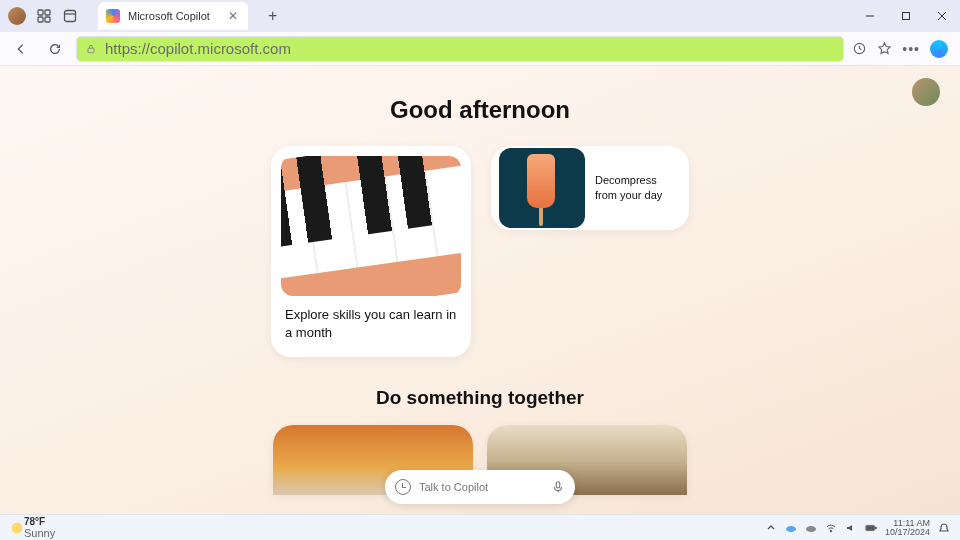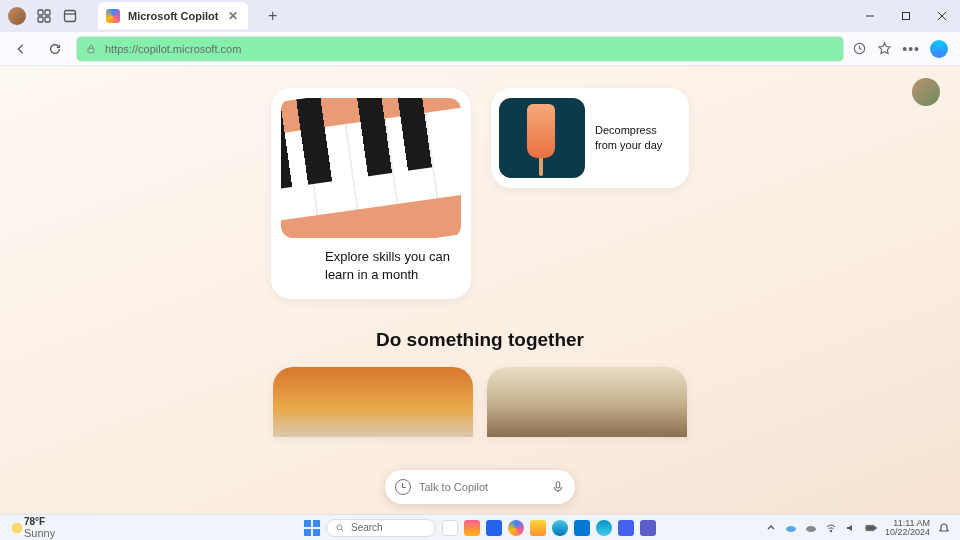--- a/index.html
+++ b/index.html
@@ -2,51 +2,51 @@
 <html><head>
 <meta charset="utf-8">
 <style>
   * { box-sizing: border-box; margin: 0; padding: 0; font-family: "Segoe UI", Arial, sans-serif; }
   html, body { width: 960px; height: 540px; overflow: hidden; background:#f3f3f3; }
   
   .titlebar { height:32px; background:#e7eaf6; display:flex; align-items:center; }
   .tb-left { display:flex; align-items:center; gap:10px; padding-left:8px;}
   .tb-avatar { width:18px; height:18px; border-radius:50%; background: linear-gradient(135deg,#c28b5a,#8d5b3a); }
   .tb-icon { width:16px; height:16px; display:flex; align-items:center; justify-content:center; color:#555; }
-  .tab { margin-left:10px; display:flex; align-items:center; background:#fff; height:28px; border-radius:6px 6px 0 0; padding:0 10px 0 8px; gap:8px; min-width:150px; box-shadow: 0 -1px 0 rgba(0,0,0,.04) inset; font-weight: bold;}
+  .tab { margin-left:10px; display:flex; align-items:center; background:#fff; height:28px; border-radius:6px 6px 0 0; padding:0 10px 0 8px; gap:8px; min-width:150px; box-shadow: 0 -1px 0 rgba(0,0,0,.04) inset;}
   .tab-fav { width:14px; height:14px; border-radius:3px; background:conic-gradient(#3a86ff,#ff5d8f,#ffbe0b,#3a86ff); }
   .tab-title { font-size:11px; color:#333; flex:1; }
   .tab-x { font-size:12px; color:#777; }
   .tab-plus { margin-left:10px; font-size:16px; color:#555; }
   .tb-spacer { flex:1; }
   .win-btns { display:flex; }
   .win-btn { width:36px; height:32px; display:flex; align-items:center; justify-content:center; color:#333; font-size:10px;}
   .win-btn svg { width:10px; height:10px; }
   
   .urlbar { height:34px; background:#fbfbff; display:flex; align-items:center; padding:0 8px; gap:8px; border-bottom:1px solid #e6e6ee;}
   .nav-icon { width:26px; height:26px; display:flex; align-items:center; justify-content:center; color:#555; border-radius:4px;}
-  .urlfield { flex:1; height:26px; background:#86efac; border:1px solid #e3e3ea; border-radius:5px; display:flex; align-items:center; padding:0 8px; gap:8px; font-size:11px; color:#6b6b6b;}
+  .urlfield { flex:1; height:26px; background:#bef264; border:1px solid #e3e3ea; border-radius:5px; display:flex; align-items:center; padding:0 8px; gap:8px; font-size:15px; color:#6b6b6b;}
   .right-icons { display:flex; gap:10px; align-items:center; padding-right:4px;}
   .copilot-dot { width:18px;height:18px;border-radius:50%; background:conic-gradient(#14c4ff,#3a86ff,#14c4ff);}
   
   .page { position:relative; height:448px; background:linear-gradient(160deg,#fef8f3 0%,#fbeee2 60%,#f6e3d3 100%); overflow:hidden;}
   .page-avatar { position:absolute; top:12px; right:20px; width:28px;height:28px;border-radius:50%; background:linear-gradient(135deg,#b8936b,#6e8b5e);}
   h1.greet { text-align:center; font-size:24px; font-weight:600; color:#111; margin-top:30px;}
   .cards-row { display:flex; justify-content:center; gap:14px; margin-top:22px;}
   .card-lg { width:200px; background:#fff; border-radius:20px; padding:10px 10px 16px 10px; box-shadow:0 2px 10px rgba(0,0,0,.06);}
   .card-lg .img { width:100%; height:140px; border-radius:12px; }
   .piano { background:
       linear-gradient(90deg,#1a1a1a 0 10%,transparent 10% 18%,#1a1a1a 18% 30%,transparent 30% 48%,#1a1a1a 48% 60%,transparent 60% 68%,#1a1a1a 68% 80%,transparent 80% 100%) 0 0/100% 55% no-repeat,
       linear-gradient(90deg,#fff 0 20%,#eee 20% 21%,#fff 21% 40%,#eee 40% 41%,#fff 41% 60%,#eee 60% 61%,#fff 61% 80%,#eee 80% 81%,#fff 81% 100%) 0 45%/100% 55% no-repeat,
       linear-gradient(#e89b74,#e89b74);
       transform:rotate(-8deg) scale(1.12); }
   .card-lg .img-wrap{width:100%;height:140px;border-radius:12px;overflow:hidden;}
-  .card-lg-text { font-size:13px; font-weight:500; color:#111; line-height:1.35; margin-top:10px; padding:0 4px;margin-left:40px;}
+  .card-lg-text { font-size:13px; font-weight:500; color:#111; line-height:1.35; margin-top:10px; padding:0 4px;}
   .side-col { display:flex; flex-direction:column; gap:14px;}
-  .card-sm { width:198px; height:100px; background:#fff; border-radius:20px; padding:8px; display:flex; gap:10px; align-items:center; box-shadow:0 2px 10px rgba(0,0,0,.06);margin-left:6px;}
+  .card-sm { width:198px; height:84px; background:#fff; border-radius:20px; padding:8px; display:flex; gap:10px; align-items:center; box-shadow:0 2px 10px rgba(0,0,0,.06);margin-left:6px;}
   .card-sm .thumb { width:86px; height:80px; border-radius:12px; flex-shrink:0;}
   .pop { background:linear-gradient(#0d3a4a,#0d3a4a); position:relative; overflow:hidden;}
   .pop::after{content:"";position:absolute;left:28px;top:6px;width:28px;height:54px;border-radius:6px 6px 10px 10px;background:linear-gradient(#f6a97a,#e8713f);}
   .pop::before{content:"";position:absolute;left:40px;top:58px;width:4px;height:20px;background:#d9a46a;border-radius:2px;}
   .water { background:radial-gradient(circle at 40% 40%,#a7d8e0 0 30%,#3b9bb0 31% 100%); position:relative; overflow:hidden;}
   .water::after{content:"";position:absolute;left:20px;top:6px;width:58px;height:42px;border-radius:50% 50% 40% 40%;background:linear-gradient(#d9b597,#b5835e);transform:rotate(15deg);}
   .card-sm-text { font-size:11px; font-weight:500; color:#111; line-height:1.35;}
   h2.sub { text-align:center; font-size:19px; font-weight:600; color:#111; margin-top:30px;}
   .bottom-row { display:flex; justify-content:center; gap:14px; margin-top:16px;}
   .card-cut { width:200px; height:70px; background:#fff; border-radius:20px 20px 0 0; overflow:hidden; box-shadow:0 2px 10px rgba(0,0,0,.06);}
@@ -150,20 +150,21 @@
     <svg width="15" height="15" viewBox="0 0 16 16" fill="none" stroke="#666" stroke-width="1.2">
         <path d="M8 2l1.8 3.8 4.2.5-3 2.9.8 4.1L8 11.4 4.2 13.3 5 9.2 2 6.3l4.2-.5z"></path>
       </svg>
     <div style="color:#666;font-size:14px;letter-spacing:1px;">•••</div>
     <div class="copilot-dot"></div>
   </div>
 </div>
 
 <div class="page">
   <div class="page-avatar"></div>
+  <h1 class="greet">Good afternoon</h1>
 
   <div class="cards-row">
     <div class="card-lg">
       <div class="img-wrap">
           <div class="img piano"></div>
         </div>
       <div class="card-lg-text">Explore skills you can learn in a month</div>
     </div>
     <div class="side-col">
       <div class="card-sm">
@@ -196,40 +197,20 @@
 
 <div class="taskbar">
   <div class="weather">
     <div class="sun"></div>
     <div>
       <div style="font-size:10px;font-weight:600">78°F</div>
       <div style="font-size:11px;color:#666">Sunny</div>
     </div>
   </div>
 
-  <div class="tb-center">
-    <div class="start"></div>
-    <div class="searchbox">
-      <svg width="10" height="10" viewBox="0 0 16 16" fill="none" stroke="#888" stroke-width="1.5">
-          <circle cx="7" cy="7" r="4"></circle>
-          <line x1="10" y1="10" x2="13" y2="13"></line>
-        </svg>
-      <span>Search</span>
-    </div>
-    <div class="tb-ico" style="background:linear-gradient(#fff,#fff);border:1px solid #ddd"></div>
-    <div class="tb-ico" style="background:linear-gradient(#ff5d8f,#ffb703)"></div>
-    <div class="tb-ico" style="background:#2563eb"></div>
-    <div class="tb-ico" style="background:conic-gradient(#3a86ff,#ff5d8f,#ffbe0b,#3a86ff);border-radius:50%"></div>
-    <div class="tb-ico" style="background:linear-gradient(#ffd43b,#ff922b)"></div>
-    <div class="tb-ico" style="background:linear-gradient(#48cae4,#0077b6);border-radius:50%"></div>
-    <div class="tb-ico" style="background:#0078d4"></div>
-    <div class="tb-ico" style="background:linear-gradient(#0096c7,#48cae4);border-radius:50%"></div>
-    <div class="tb-ico" style="background:#4361ee"></div>
-    <div class="tb-ico" style="background:#5b5fc7"></div>
-  </div>
 
   <div class="tb-right">
     <div class="tray-ico">
         <svg viewBox="0 0 10 10" width="10" height="10" stroke="#555" fill="none" stroke-width="1.3">
           <path d="M2 6l3-3 3 3"></path>
         </svg>
       </div>
     <div class="tray-ico">
         <svg viewBox="0 0 12 12" width="12" height="12" fill="#5aa9e6">
           <ellipse cx="6" cy="7" rx="5" ry="3"></ellipse>
@@ -253,21 +234,21 @@
       </div>
     <div class="tray-ico">
         <svg viewBox="0 0 14 10" width="14" height="10" fill="none" stroke="#555">
           <rect x="1" y="2" width="10" height="6" rx="1"></rect>
           <rect x="11.5" y="4" width="1.5" height="2" fill="#555"></rect>
           <rect x="2" y="3" width="8" height="4" fill="#555"></rect>
         </svg>
       </div>
     <div class="clock">
       <div>11:11 AM</div>
-      <div>10/22/2024</div>
+      <div>10/17/2024</div>
     </div>
     <div class="tray-ico">
         <svg viewBox="0 0 12 12" width="12" height="12" fill="none" stroke="#555" stroke-width="1.2">
           <path d="M6 2a3 3 0 0 0-3 3v2l-1 2h8l-1-2V5a3 3 0 0 0-3-3z"></path>
         </svg>
       </div>
   </div>
 </div>
 
 </body></html>

